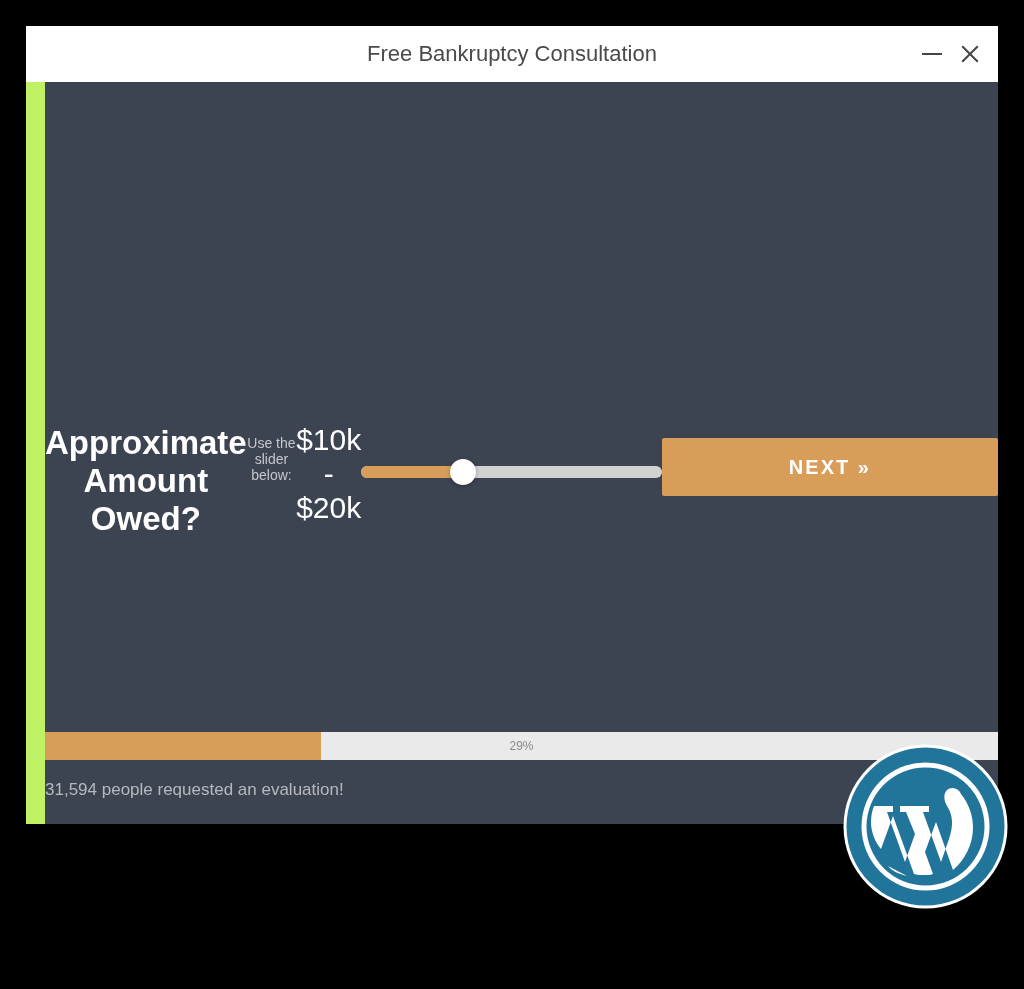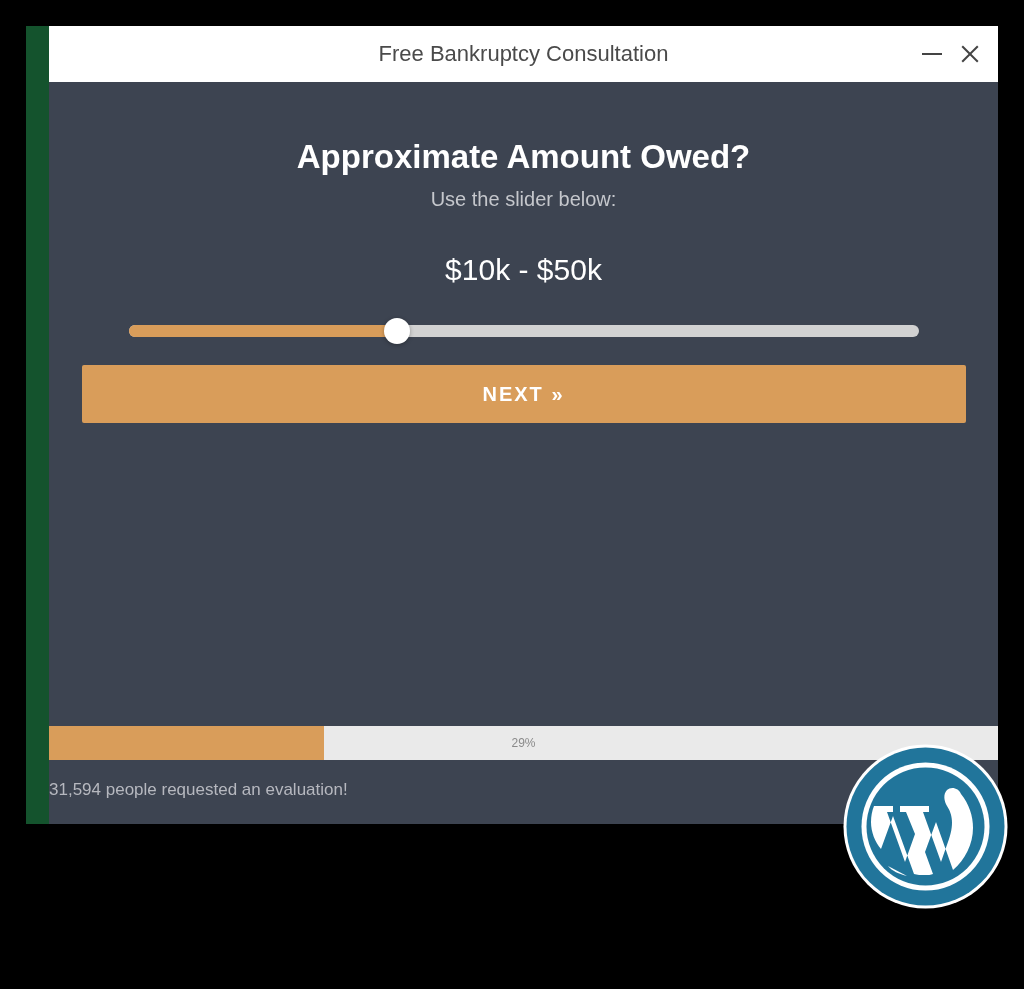--- a/index.html
+++ b/index.html
@@ -10,25 +10,24 @@
       font-family: -apple-system, BlinkMacSystemFont, "Segoe UI", Helvetica, Arial, sans-serif;
       position: relative;
       overflow: hidden;
     }
     .window {
       position: absolute;
       top: 26px;
       left: 26px;
       width: 972px;
       height: 798px;
-      background: #14532d;
+      background: #bef264;
       display: flex;
       flex-direction: column;
       box-shadow: 0 4px 30px rgba(0,0,0,0.5);
-      padding-left: 23px;
     }
     .titlebar {
       height: 56px;
       background: #fff;
       display: flex;
       align-items: center;
       justify-content: center;
       position: relative;
     }
     .title {
@@ -70,34 +69,35 @@
       background: #444;
       top: 50%;
       left: 50%;
     }
     .close-x::before { transform: translate(-50%, -50%) rotate(45deg); }
     .close-x::after { transform: translate(-50%, -50%) rotate(-45deg); }
     .content {
       flex: 1;
       background: #3d4451;
       display: flex;
-      flex-direction: column;
-      align-items: center;
-      position: relative;
+      flex-direction: row;
+      align-items: center;
+      position: relative;
+      margin-left: 19px;
     }
     .question {
       color: #fff;
       font-size: 33px;
       font-weight: 700;
       margin-top: 56px;
       text-align: center;
     }
     .subtitle {
       color: #c5c7cc;
-      font-size: 20px;
+      font-size: 14px;
       margin-top: 12px;
       text-align: center;
     }
     .value-display {
       color: #fff;
       font-size: 30px;
       font-weight: 400;
       margin-top: 42px;
       text-align: center;
     }
@@ -150,21 +150,21 @@
       bottom: 0;
       left: 0;
       right: 0;
     }
     .progress-wrap {
       width: 100%;
       position: relative;
     }
     .progress-track {
       width: 100%;
-      height: 34px;
+      height: 28px;
       background: #eaeaea;
       position: relative;
     }
     .progress-fill {
       position: absolute;
       left: 0;
       top: 0;
       height: 100%;
       background: #d99d5a;
     }
@@ -206,21 +206,21 @@
       </div>
       <div class="win-btn">
         <span class="close-x"></span>
       </div>
     </div>
   </div>
 
   <div class="content">
     <div class="question">Approximate Amount Owed?</div>
     <div class="subtitle">Use the slider below:</div>
-    <div class="value-display">$10k - $50k</div>
+    <div class="value-display">$10k - $20k</div>
 
     <div class="slider-wrap">
       <div class="slider-track">
         <div class="slider-fill" id="slider-fill" style="width: 34%;"></div>
         <div class="slider-thumb" id="slider-thumb" style="left: 34%;"></div>
       </div>
     </div>
 
     <button class="next-btn">NEXT »</button>
 

